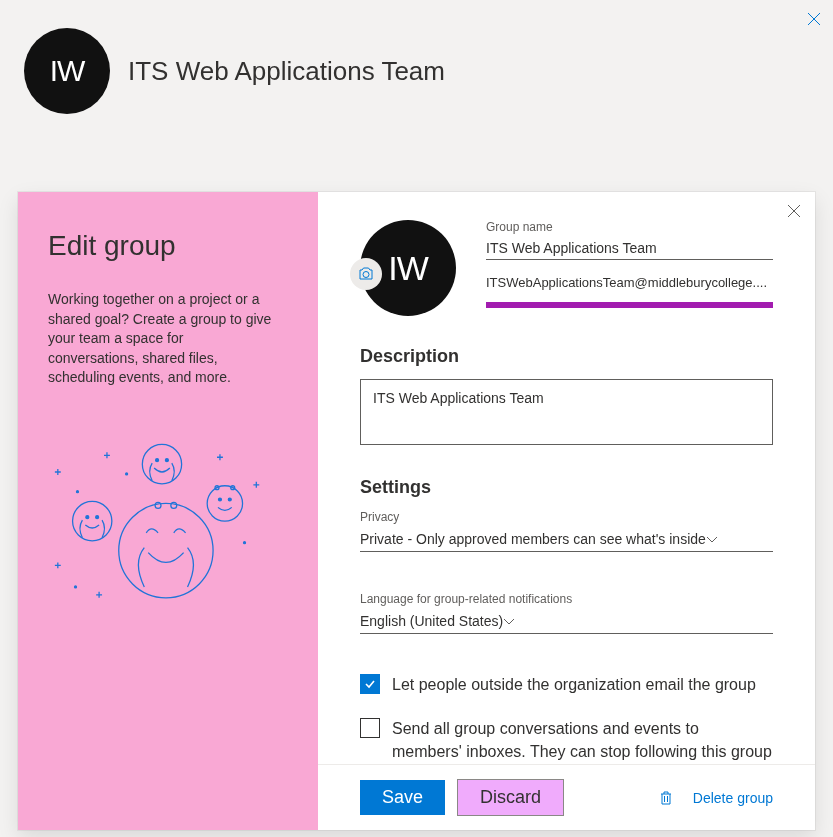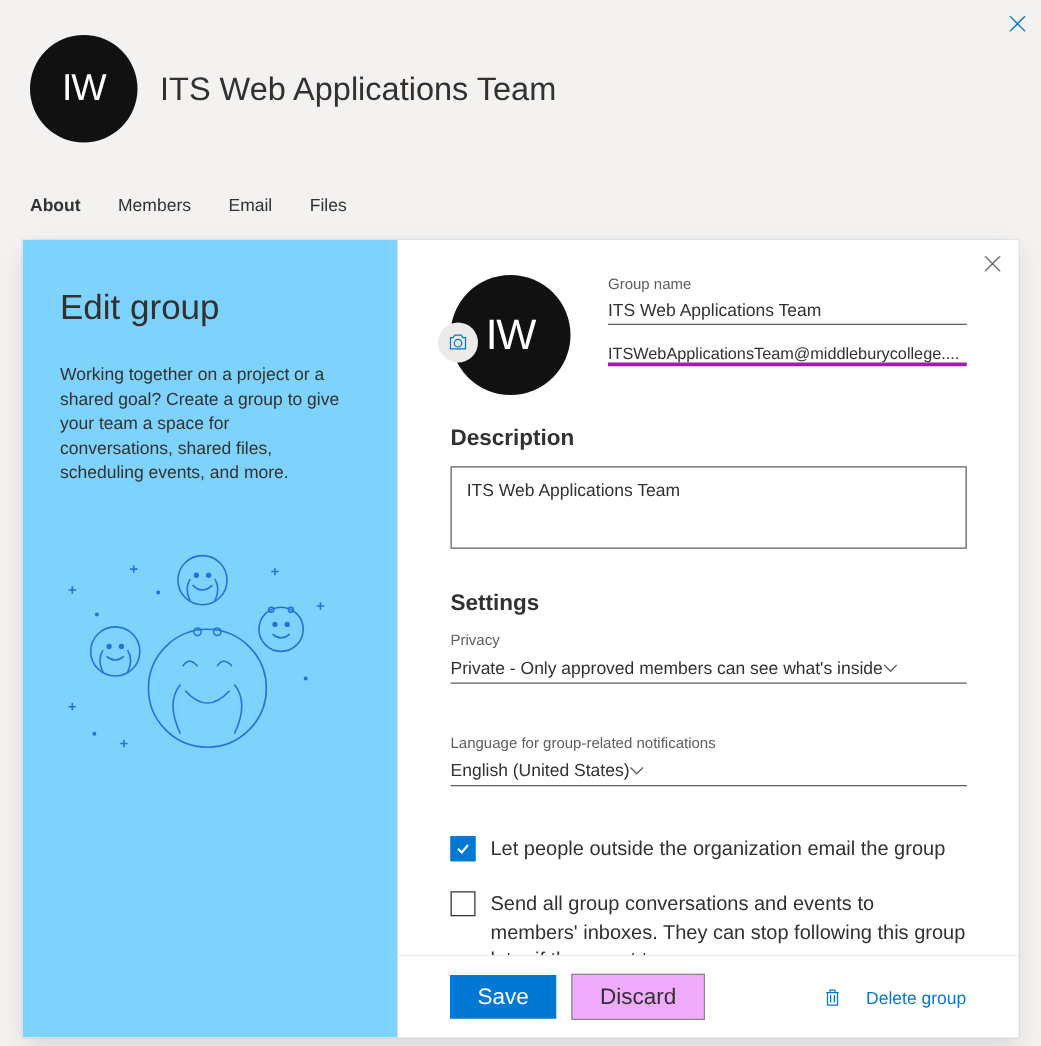--- a/index.html
+++ b/index.html
@@ -76,21 +76,21 @@
       left: 18px;
       right: 18px;
       bottom: 7px;
       background: #fff;
       box-shadow: 0 0 0 1px rgba(0,0,0,0.05), 0 8px 20px rgba(0,0,0,0.1);
       display: flex;
       overflow: hidden;
     }
     .modal-left {
       width: 300px;
-      background: #7dd3fc;
+      background: #f9a8d4;
       padding: 38px 44px 20px 30px;
       flex-shrink: 0;
       display: flex;
       flex-direction: column;
     }
     .modal-left h1 {
       font-size: 28px;
       font-weight: 400;
       color: #323130;
       margin-bottom: 28px;
@@ -189,22 +189,22 @@
       border-bottom: 1px solid #605e5c;
       font-size: 14px;
       padding: 3px 0;
       color: #323130;
       background: transparent;
       outline: none;
     }
     .field-readonly {
       font-size: 13px;
       color: #323130;
-      padding: 1px 0 0 0;
-      border-bottom: 3px solid #a21caf;
+      padding: 1px 0 12px 0;
+      border-bottom: 6px solid #a21caf;
       white-space: nowrap;
       overflow: hidden;
       text-overflow: ellipsis;
     }
     .section-h {
       font-size: 18px;
       font-weight: 600;
       color: #323130;
       margin-bottom: 12px;
     }
@@ -307,26 +307,20 @@
     <svg width="14" height="14" viewBox="0 0 14 14">
       <line x1="1" y1="1" x2="13" y2="13" stroke="#0078d4" stroke-width="1"></line>
       <line x1="13" y1="1" x2="1" y2="13" stroke="#0078d4" stroke-width="1"></line>
     </svg>
   </div>
   <div class="page-header">
     <div class="avatar-lg">
       <span>IW</span>
     </div>
     <h1 class="page-title">ITS Web Applications Team</h1>
-  </div>
-  <div class="page-tabs">
-    <div class="page-tab active">About</div>
-    <div class="page-tab">Members</div>
-    <div class="page-tab">Email</div>
-    <div class="page-tab">Files</div>
   </div>
 </div>
 
 <div class="modal">
   <div class="modal-left">
     <h1>Edit group</h1>
     <p>Working together on a project or a shared goal? Create a group to give your team a space for conversations, shared files, scheduling events, and more.</p>
     <div class="illustration">
       <svg viewBox="0 0 230 170">
         <g stroke="#2174d8" stroke-width="1.3" fill="none">

